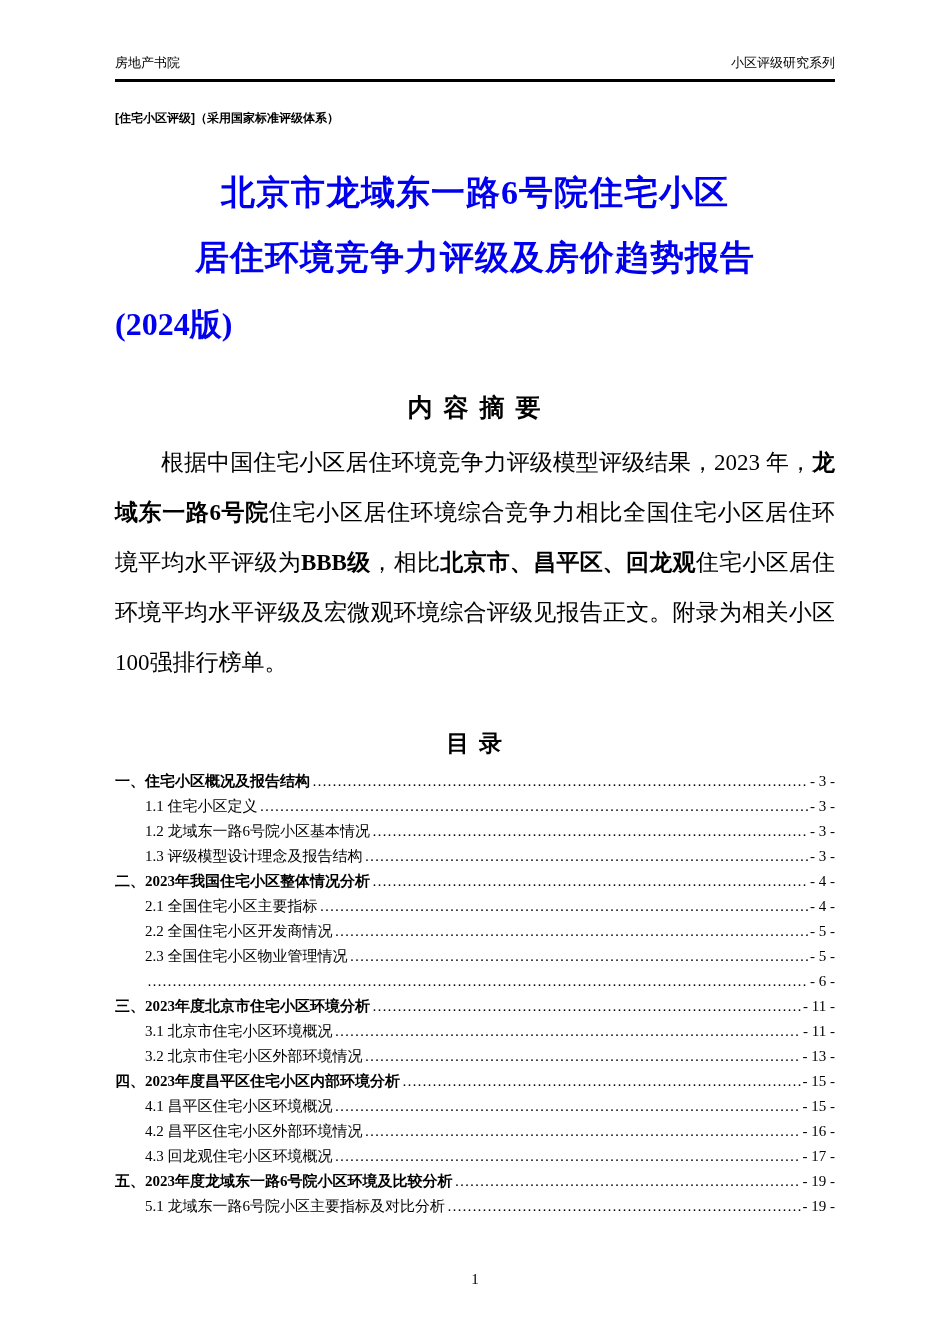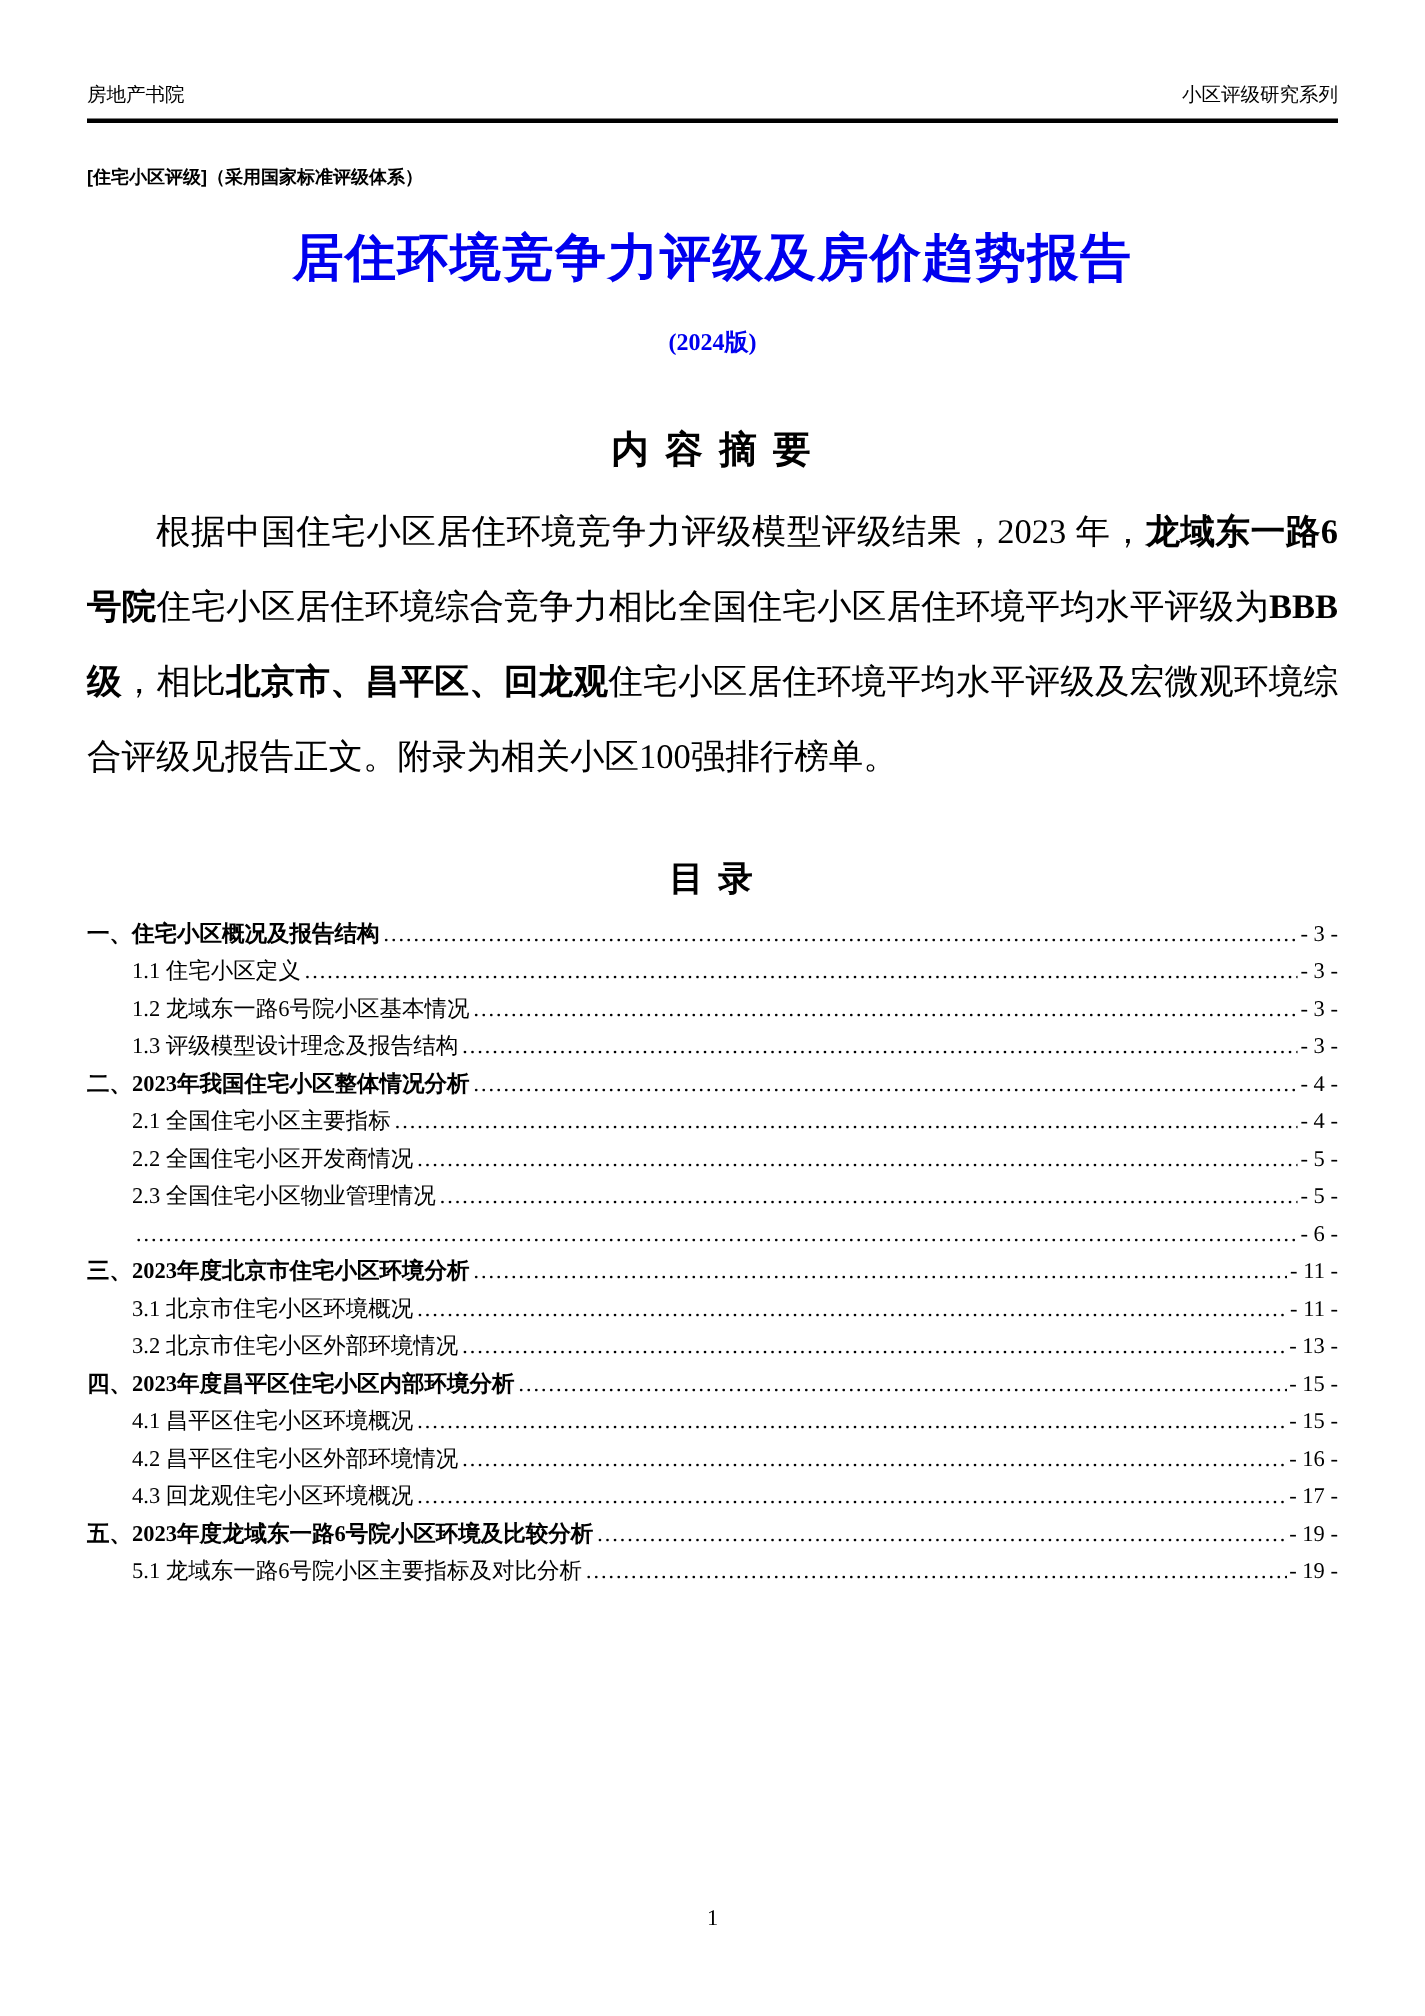--- a/index.html
+++ b/index.html
@@ -3,21 +3,21 @@
 <meta charset="utf-8">
 <style>
   * { margin: 0; padding: 0; box-sizing: border-box; }
   html, body { background: #ffffff; }
   .page {
     position: relative;
     width: 950px;
     height: 1344px;
     margin: 0 auto;
     background: #ffffff;
-    padding: 0 58px;
+    padding: 0 115px;
     overflow: hidden;
     font-family: "Liberation Serif", "DejaVu Serif", serif;
     color: #000000;
   }
   .header {
     display: flex;
     justify-content: space-between;
     align-items: baseline;
     padding-top: 54px;
     font-size: 13px;
@@ -37,22 +37,21 @@
     text-align: center;
     font-size: 34px;
     font-weight: bold;
     color: #0000ee;
     line-height: 1.15;
     letter-spacing: 1px;
   }
   .title.second { margin-top: 26px; }
   .edition {
     margin-top: 26px;
-    text-align: center;
-    font-size: 16px;
+    font-size: 32px;
     font-weight: bold;
     color: #0000ee;
   }
   .summary-heading {
     margin-top: 44px;
     text-align: center;
     font-family: "Liberation Sans", "DejaVu Sans", sans-serif;
     font-weight: bold;
     font-size: 25px;
     letter-spacing: 2px;
@@ -108,20 +107,21 @@
 <div class="page">
 
   <div class="header">
     <span>房地产书院</span>
     <span>小区评级研究系列</span>
   </div>
   <div class="header-rule"></div>
 
   <div class="subtitle">[住宅小区评级]（采用国家标准评级体系）</div>
 
+  <h1 class="title">北京市龙域东一路6号院住宅小区</h1>
   <h1 class="title second">居住环境竞争力评级及房价趋势报告</h1>
   <div class="edition">(2024版)</div>
 
   <h2 class="summary-heading">内 容 摘 要</h2>
 
   <p class="summary"><span>根据中国住宅小区居住环境竞争力评级模型评级结果，2023 年，</span><span class="b">龙域东一路6号院</span><span>住宅小区居住环境综合竞争力相比全国住宅小区居住环境平均水平评级为</span><span class="b">BBB级</span><span>，相比</span><span class="b">北京市、昌平区、回龙观</span><span>住宅小区居住环境平均水平评级及宏微观环境综合评级见报告正文。附录为相关小区100强排行榜单。</span></p>
 
   <h2 class="toc-heading">目 录</h2>
 
   <div class="toc">

